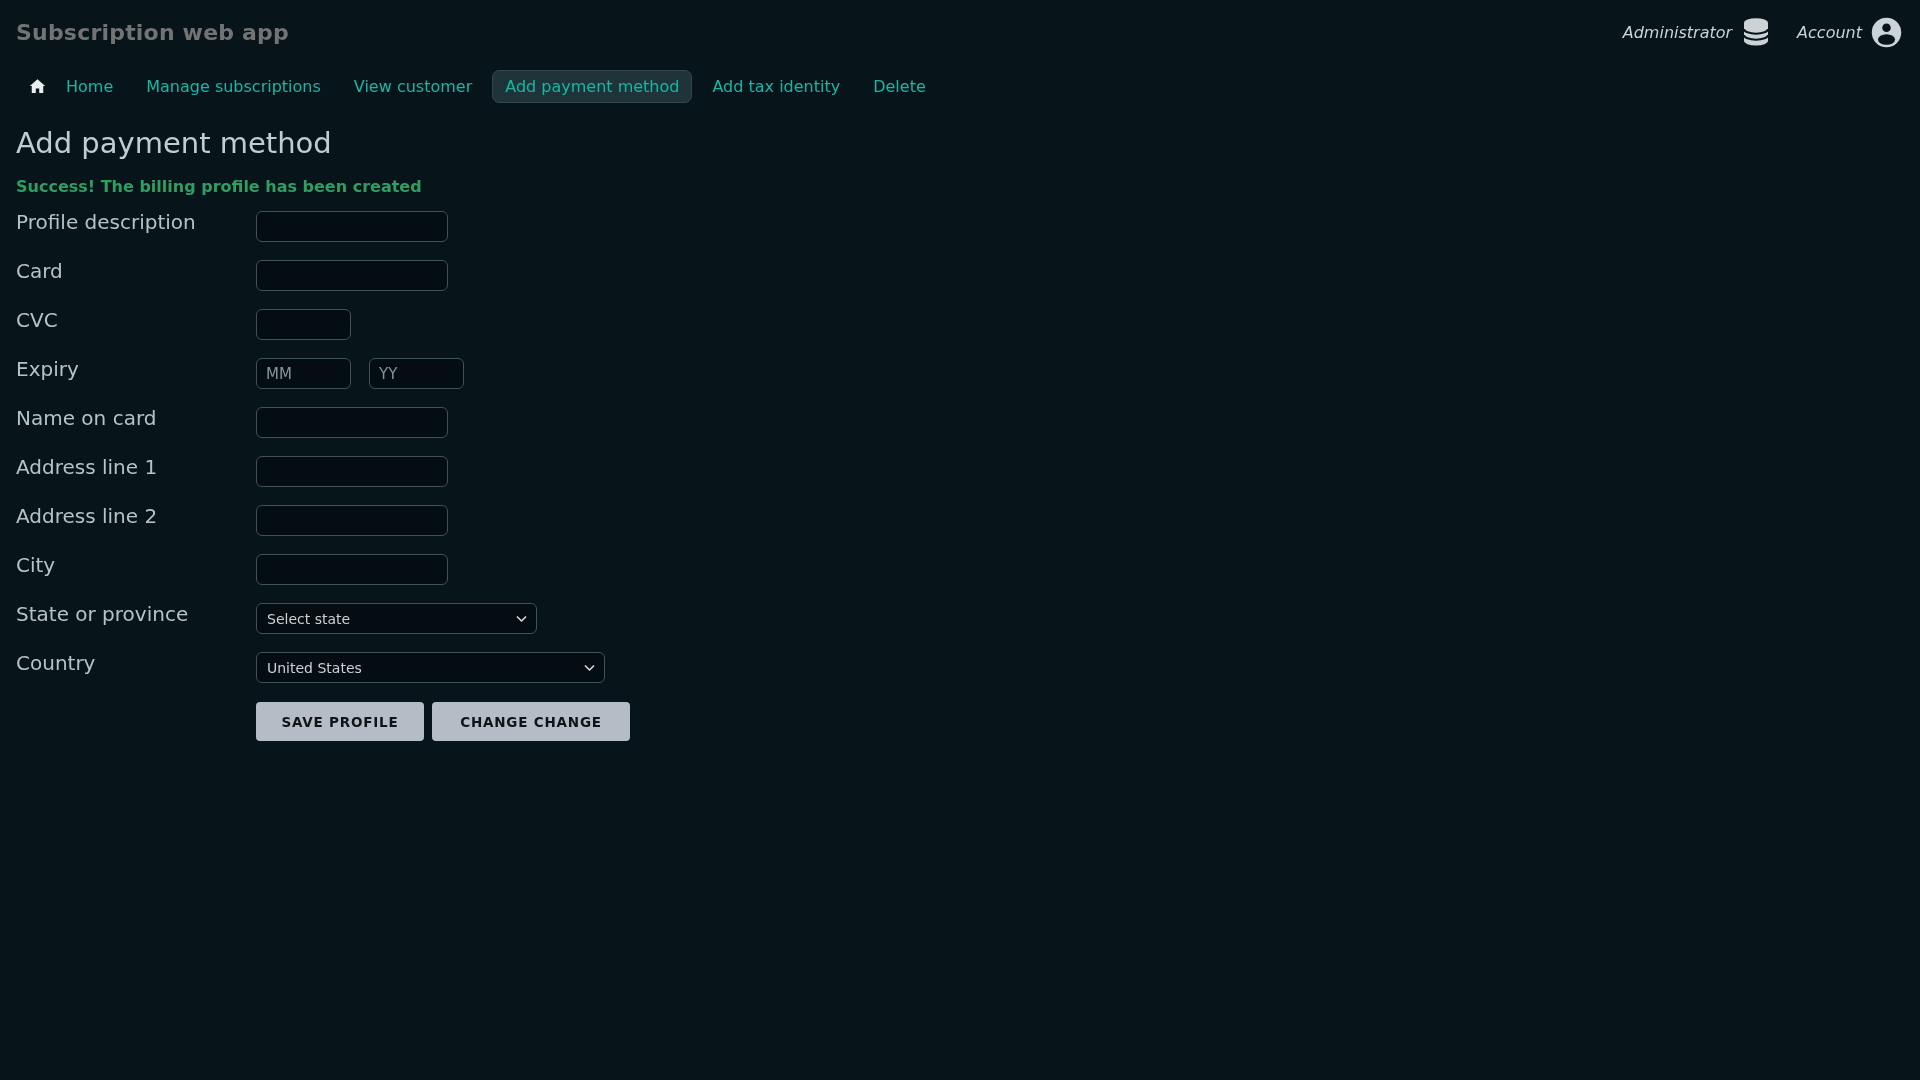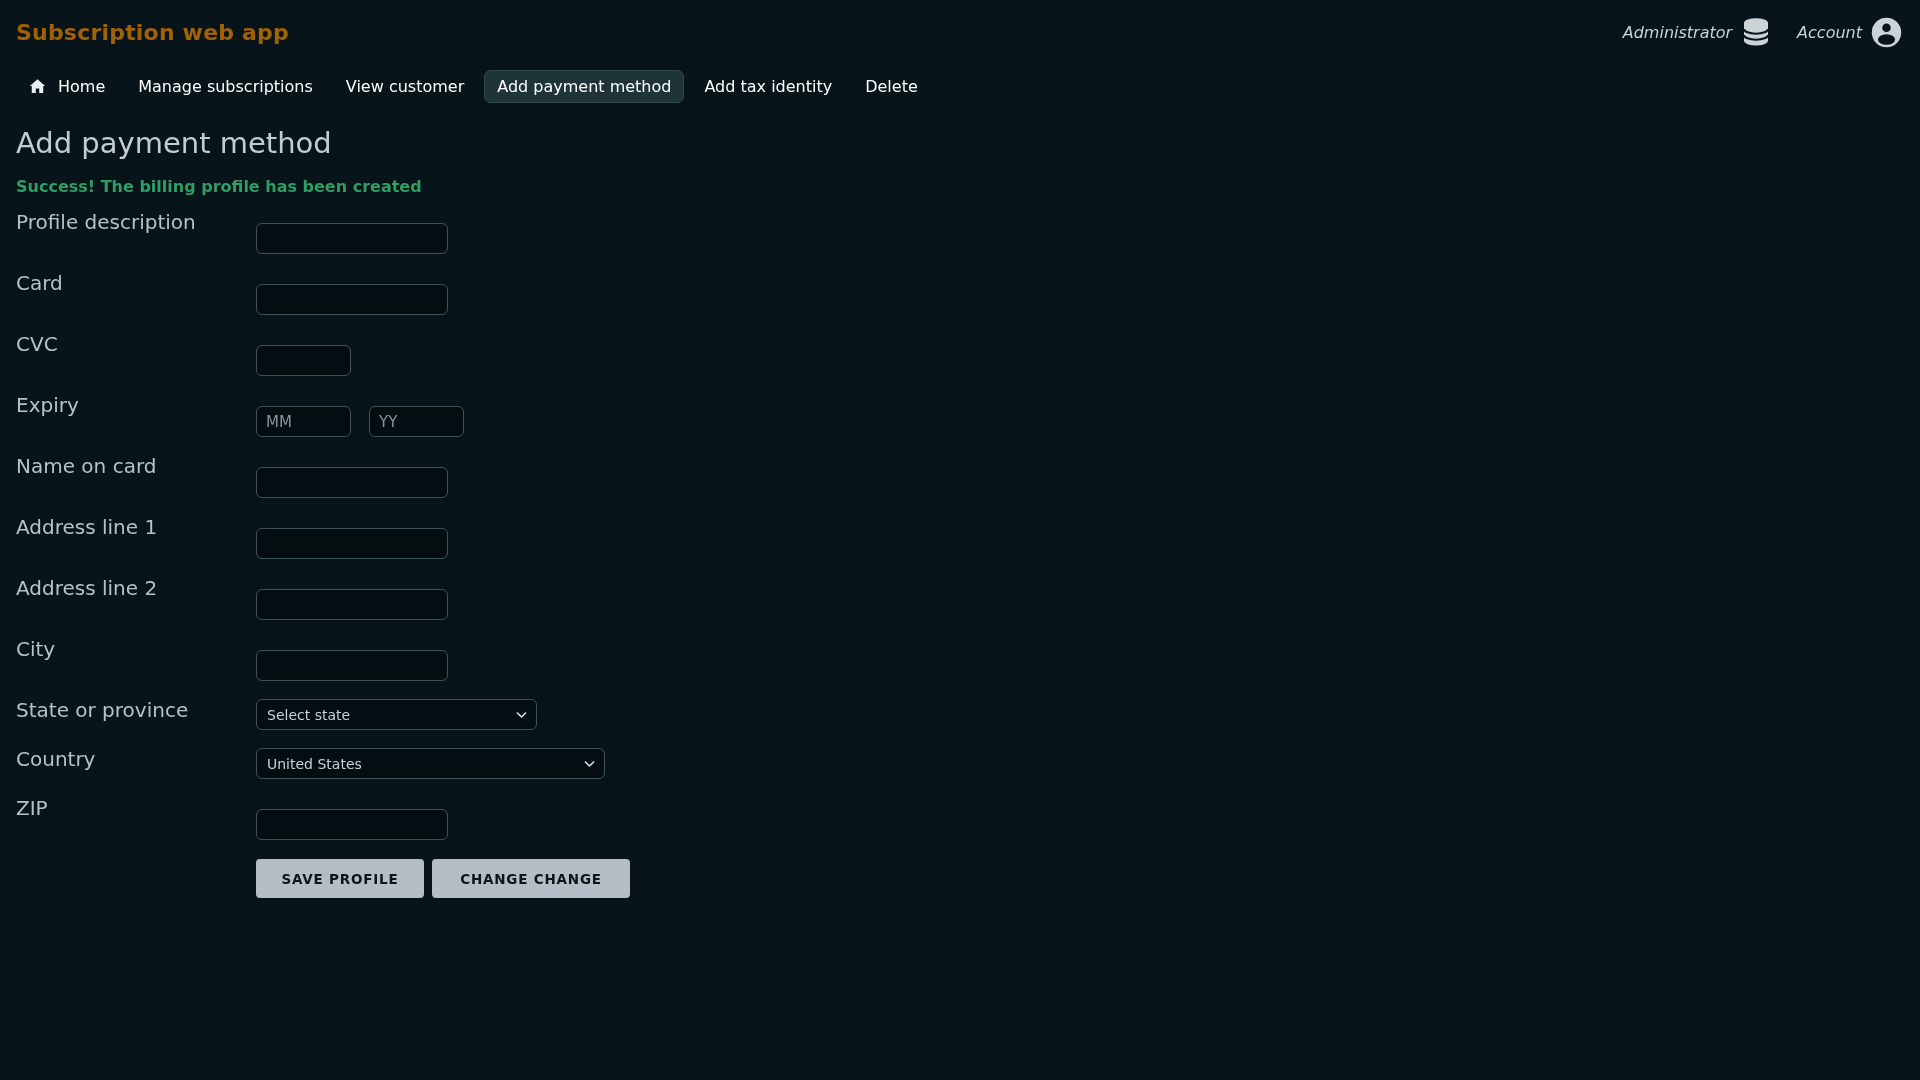--- a/index.html
+++ b/index.html
@@ -14,21 +14,21 @@
   
   .header {
     display: flex;
     align-items: center;
     justify-content: space-between;
     padding: 16px 18px 0 16px;
   }
   .app-title {
     font-size: 22px;
     font-weight: bold;
-    color: #a16207;
+    color: #737373;
     letter-spacing: 0.2px;
   }
   .header-right {
     display: flex;
     align-items: center;
     gap: 26px;
   }
   .header-chip {
     display: flex;
     align-items: center;
@@ -45,23 +45,23 @@
   
   .nav {
     display: flex;
     align-items: center;
     padding: 0 16px;
     margin-top: 22px;
   }
   .nav-item {
     display: flex;
     align-items: center;
-    gap: 12px;
+    gap: 20px;
     font-size: 16px;
-    color: #ffffff;
+    color: #14b8a6;
     padding: 6px 12px;
     margin-right: 7px;
     border-radius: 7px;
     border: 1px solid transparent;
     cursor: pointer;
     white-space: nowrap;
   }
   .nav-item.active {
     background: #1f3439;
     border-color: #33484d;
@@ -100,21 +100,20 @@
   .tbox {
     height: 31px;
     background: #040d11;
     border: 1px solid #3f525a;
     border-radius: 6px;
     color: #d5dde0;
     font-size: 15px;
     padding: 0 9px;
     font-family: inherit;
     outline: none;
-    margin-top: 12px;
   }
   .tbox::placeholder { color: #87949a; opacity: 1; }
   .w-std { width: 192px; }
   .w-sm  { width: 95px; }
   .gap-expiry { margin-left: 18px; }
 
   .select-wrap {
     position: relative;
     display: inline-block;
   }
@@ -292,24 +291,20 @@
           <option>United States</option>
         </select>
         <span class="select-chevron">
           <svg width="13" height="13" viewBox="0 0 16 16">
             <path d="M3 5.5 8 10.5 13 5.5" stroke="#d3dbdd" stroke-width="2" fill="none" stroke-linecap="round" stroke-linejoin="round"></path>
           </svg>
         </span>
       </span>
     </div>
 
-    <div class="form-row">
-      <label class="form-label">ZIP</label>
-      <input class="tbox w-std" type="text" value="" style="">
-    </div>
 
     <div class="btn-row">
       <button class="btn btn-save">SAVE PROFILE</button>
       <button class="btn btn-country">CHANGE CHANGE</button>
     </div>
 
   </div>
 </div>
 
 </body></html>

